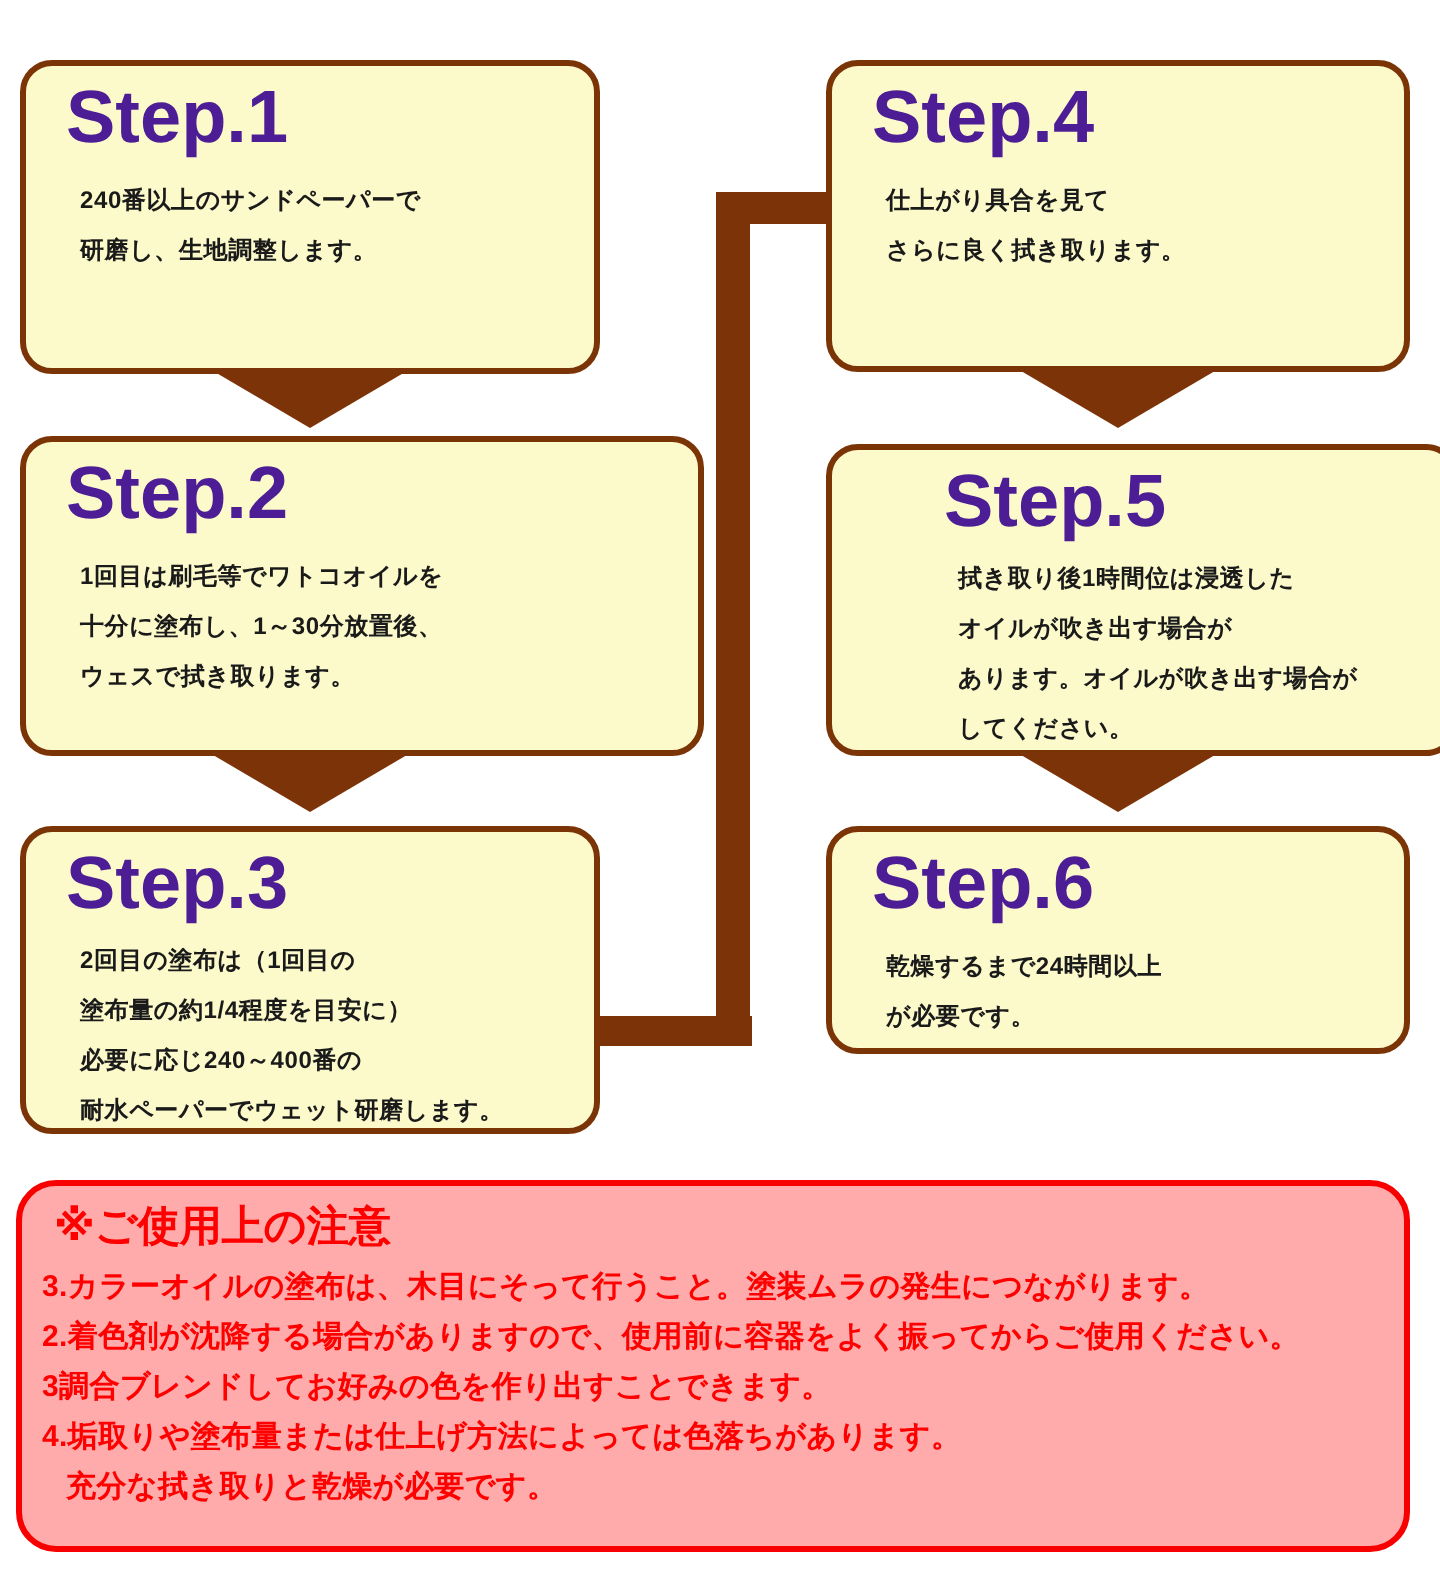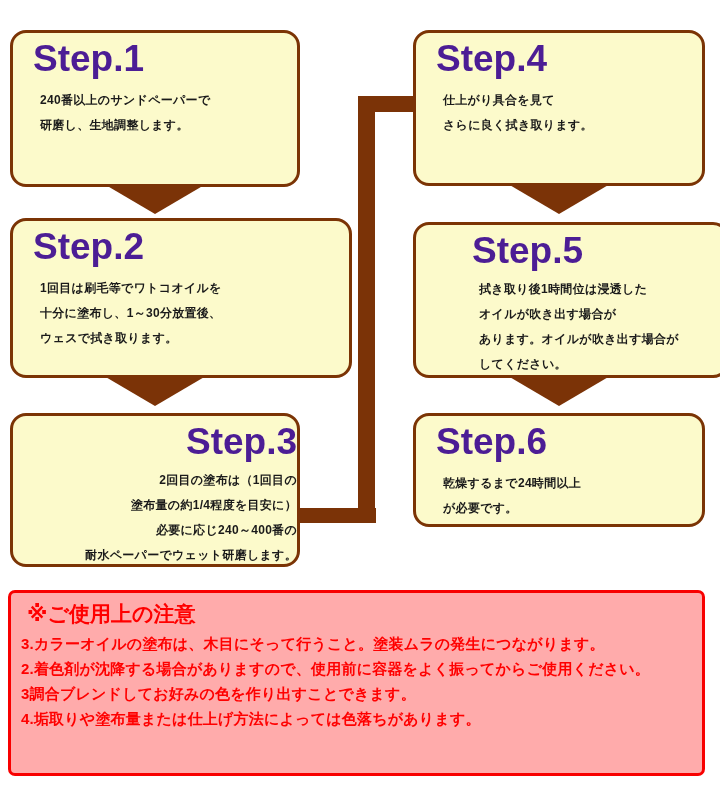--- a/index.html
+++ b/index.html
@@ -34,21 +34,21 @@
   
   .conn{position:absolute;background:#7B3307;}
   .conn-h-from3{left:298px;top:508px;width:78px;height:15px;}
   .conn-v{left:358px;top:96px;width:17px;height:427px;}
   .conn-h-to4{left:370px;top:96px;width:46px;height:16px;}
 
   
   .note-box{
     position:absolute;left:8px;top:590px;width:697px;height:186px;
     box-sizing:border-box;background:#FFABAB;border:3px solid #F80000;
-    border-radius:7px;color:#FF0000;
+    border-radius:20px;color:#FF0000;
   }
   .note-title{
     font-weight:bold;font-size:21px;line-height:24px;margin:9px 0 5px 16px;
     white-space:nowrap;
   }
   .note-line{
     font-weight:bold;font-size:15px;line-height:25px;margin-left:10px;
     letter-spacing:0.2px;white-space:nowrap;
   }
   .note-line.indent{margin-left:22px;}
@@ -68,21 +68,21 @@
 
   <div class="step-box" style="left:10px;top:218px;width:342px;height:160px;">
     <div class="step-title">Step.2</div>
     <div class="step-body">
       <div class="step-line">1回目は刷毛等でワトコオイルを</div>
       <div class="step-line">十分に塗布し、1～30分放置後、</div>
       <div class="step-line">ウェスで拭き取ります。</div>
     </div>
   </div>
 
-  <div class="step-box" style="left:10px;top:413px;width:290px;height:154px;text-align:right;">
+  <div class="step-box" style="left:10px;top:413px;width:290px;height:154px;">
     <div class="step-title">Step.3</div>
     <div class="step-body" style="margin-top:6px;">
       <div class="step-line">2回目の塗布は（1回目の</div>
       <div class="step-line">塗布量の約1/4程度を目安に）</div>
       <div class="step-line">必要に応じ240～400番の</div>
       <div class="step-line">耐水ペーパーでウェット研磨します。</div>
     </div>
   </div>
 
   <div class="step-box" style="left:413px;top:30px;width:292px;height:156px;">
@@ -119,15 +119,16 @@
   <div class="conn conn-h-from3"></div>
   <div class="conn conn-v"></div>
   <div class="conn conn-h-to4"></div>
 
   <div class="note-box">
     <div class="note-title">※ご使用上の注意</div>
     <div class="note-line">3.カラーオイルの塗布は、木目にそって行うこと。塗装ムラの発生につながります。</div>
     <div class="note-line">2.着色剤が沈降する場合がありますので、使用前に容器をよく振ってからご使用ください。</div>
     <div class="note-line">3調合ブレンドしてお好みの色を作り出すことできます。</div>
     <div class="note-line">4.垢取りや塗布量または仕上げ方法によっては色落ちがあります。</div>
+    <div class="note-line indent">充分な拭き取りと乾燥が必要です。</div>
   </div>
 
 </div>
 
 </body></html>

